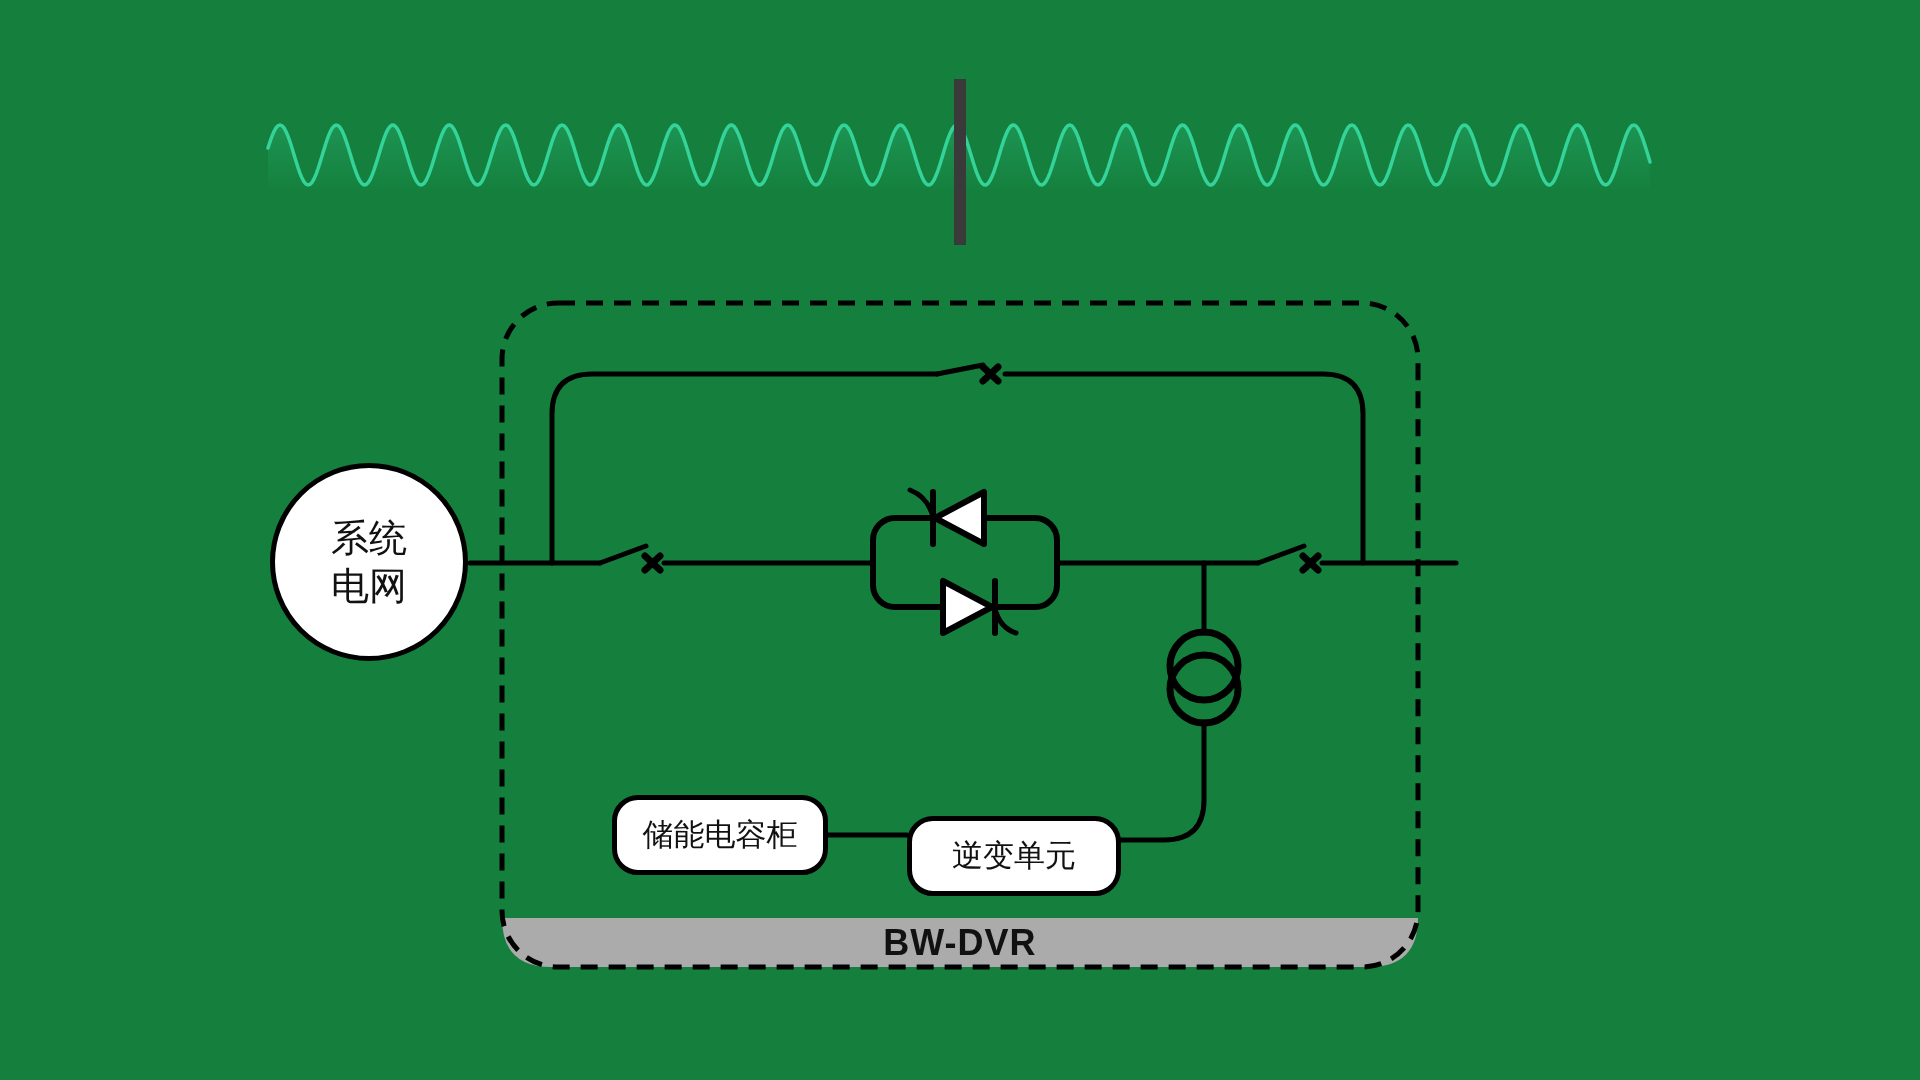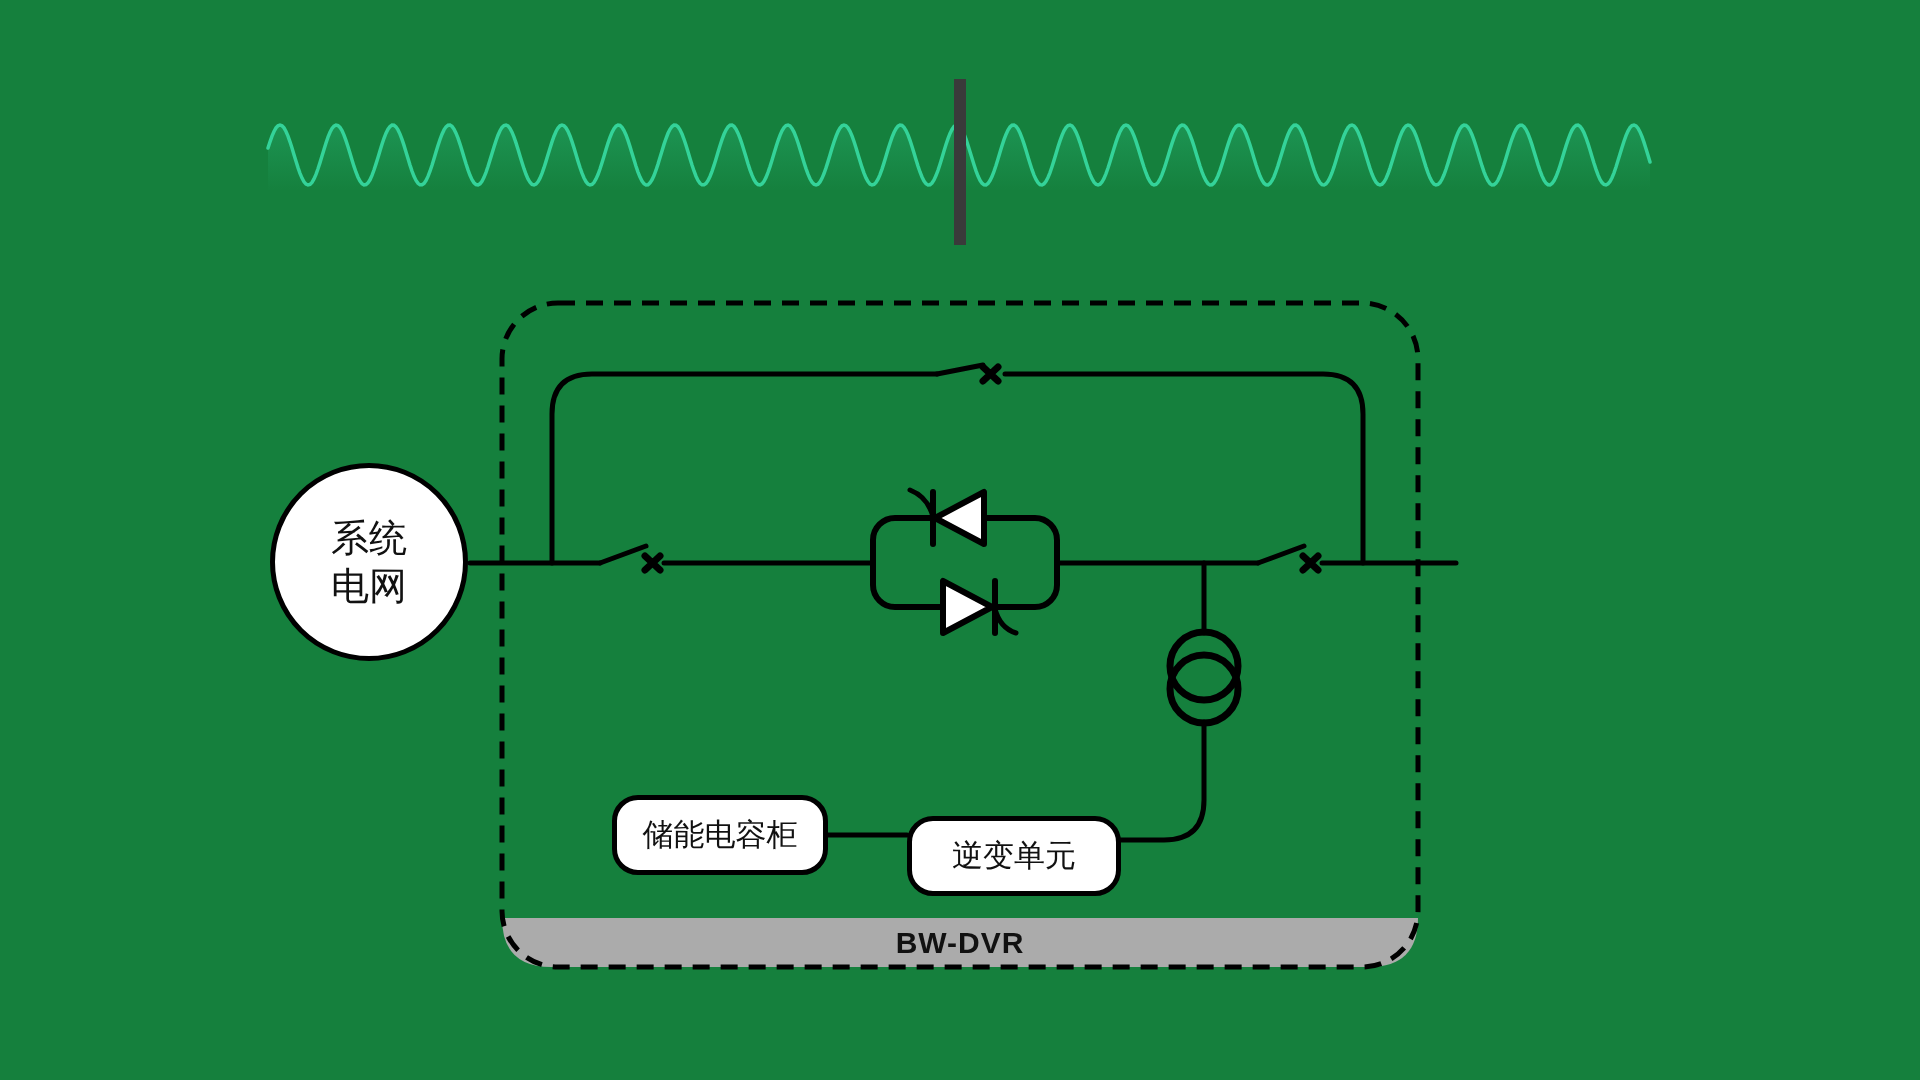--- a/index.html
+++ b/index.html
@@ -21,21 +21,21 @@
   .node-circle{position:absolute;width:198px;height:198px;border:5px solid var(--line-black);
     border-radius:50%;background:#fff;display:flex;flex-direction:column;align-items:center;
     justify-content:center;text-align:center;font-size:38px;line-height:48px;color:var(--text-dark);
     font-weight:500;z-index:3;}
   .comp-box{position:absolute;height:80px;border:5px solid var(--line-black);border-radius:26px;
     background:#fff;display:flex;align-items:center;justify-content:center;font-size:31px;
     color:var(--text-dark);font-weight:500;z-index:3;}
   #storage-box{left:612px;top:795px;width:216px;}
   #inverter-box{left:907px;top:816px;width:214px;}
   #dvr-footer-label{position:absolute;left:502px;top:918px;width:916px;height:49px;
-    display:flex;align-items:center;justify-content:center;font-size:30px;font-weight:700;
+    display:flex;align-items:center;justify-content:center;font-size:36px;font-weight:700;
     color:var(--text-dark);letter-spacing:1px;z-index:4;}
 </style>
 </head>
 <body>
 
 <div id="stage">
 
   <svg class="layer" viewBox="0 0 1920 1080">
     <defs>
       <linearGradient id="waveFill" gradientUnits="userSpaceOnUse" x1="0" y1="122" x2="0" y2="192">

